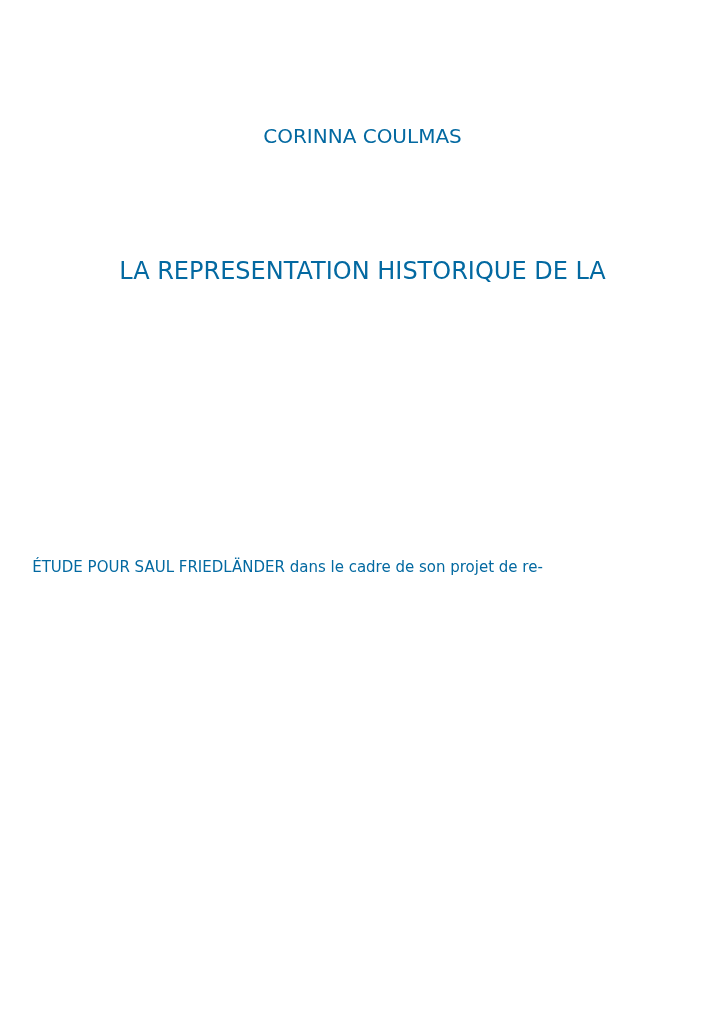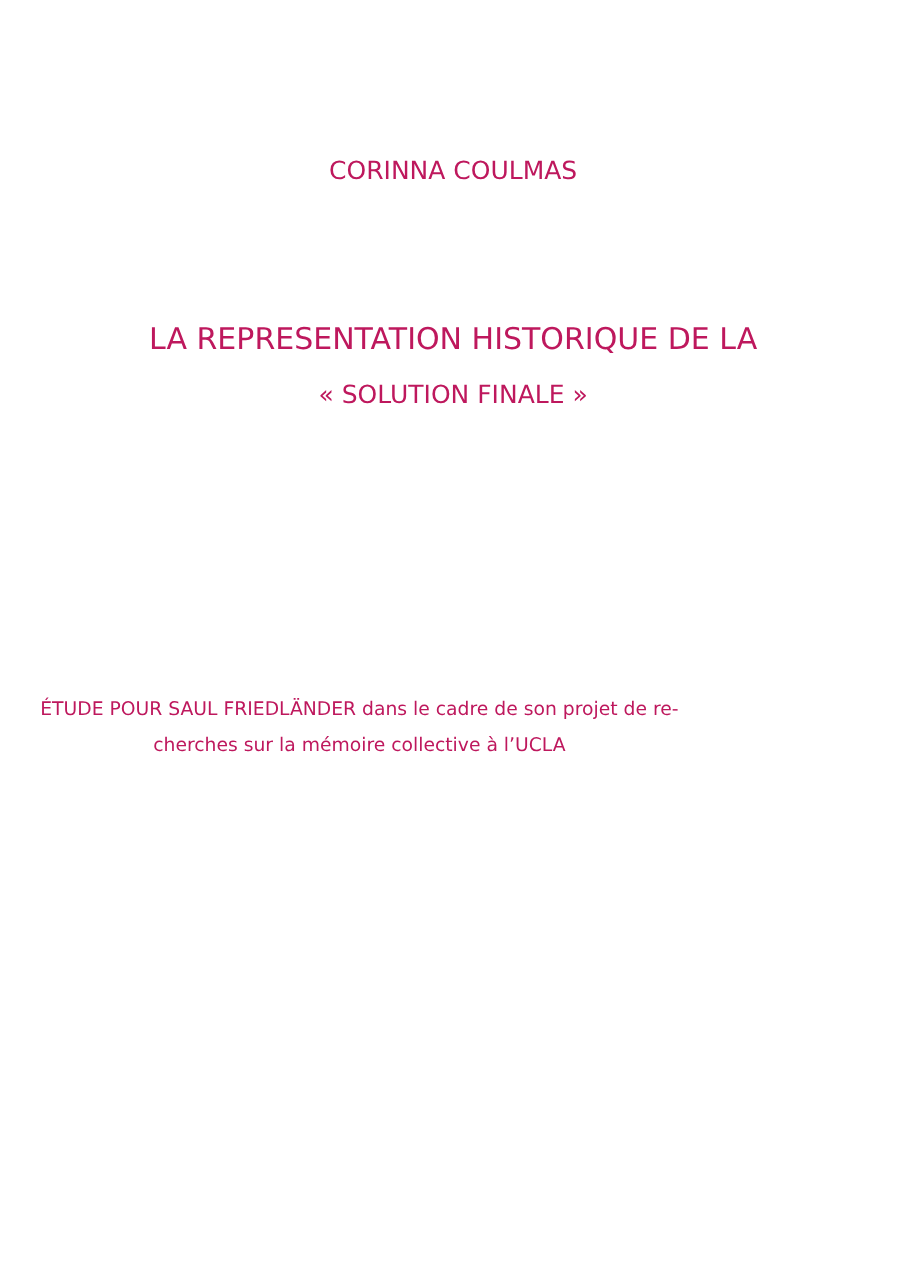--- a/index.html
+++ b/index.html
@@ -7,21 +7,21 @@
     padding: 0;
     background: #ffffff;
   }
   .page {
     position: relative;
     width: 725px;
     height: 1024px;
     background: #ffffff;
     overflow: hidden;
     font-family: "DejaVu Sans", "Liberation Sans", sans-serif;
-    color: #be185d;
+    color: #0369a1;
   }
   .line {
     position: absolute;
     left: 0;
     width: 725px;
     text-align: center;
     white-space: nowrap;
   }
   .author {
     top: 123px;
@@ -55,21 +55,19 @@
 </style>
 </head>
 <body>
 
 <div class="page">
 
   <div class="line author">CORINNA COULMAS</div>
 
   <div class="line title-1">LA REPRESENTATION HISTORIQUE DE LA</div>
 
-  <div class="line title-2">« SOLUTION FINALE »</div>
 
 
   <div class="note">
     <div>ÉTUDE POUR SAUL FRIEDLÄNDER dans le cadre de son projet de re-</div>
-    <div>cherches sur la mémoire collective à l’UCLA</div>
   </div>
 
 </div>
 
 </body></html>

